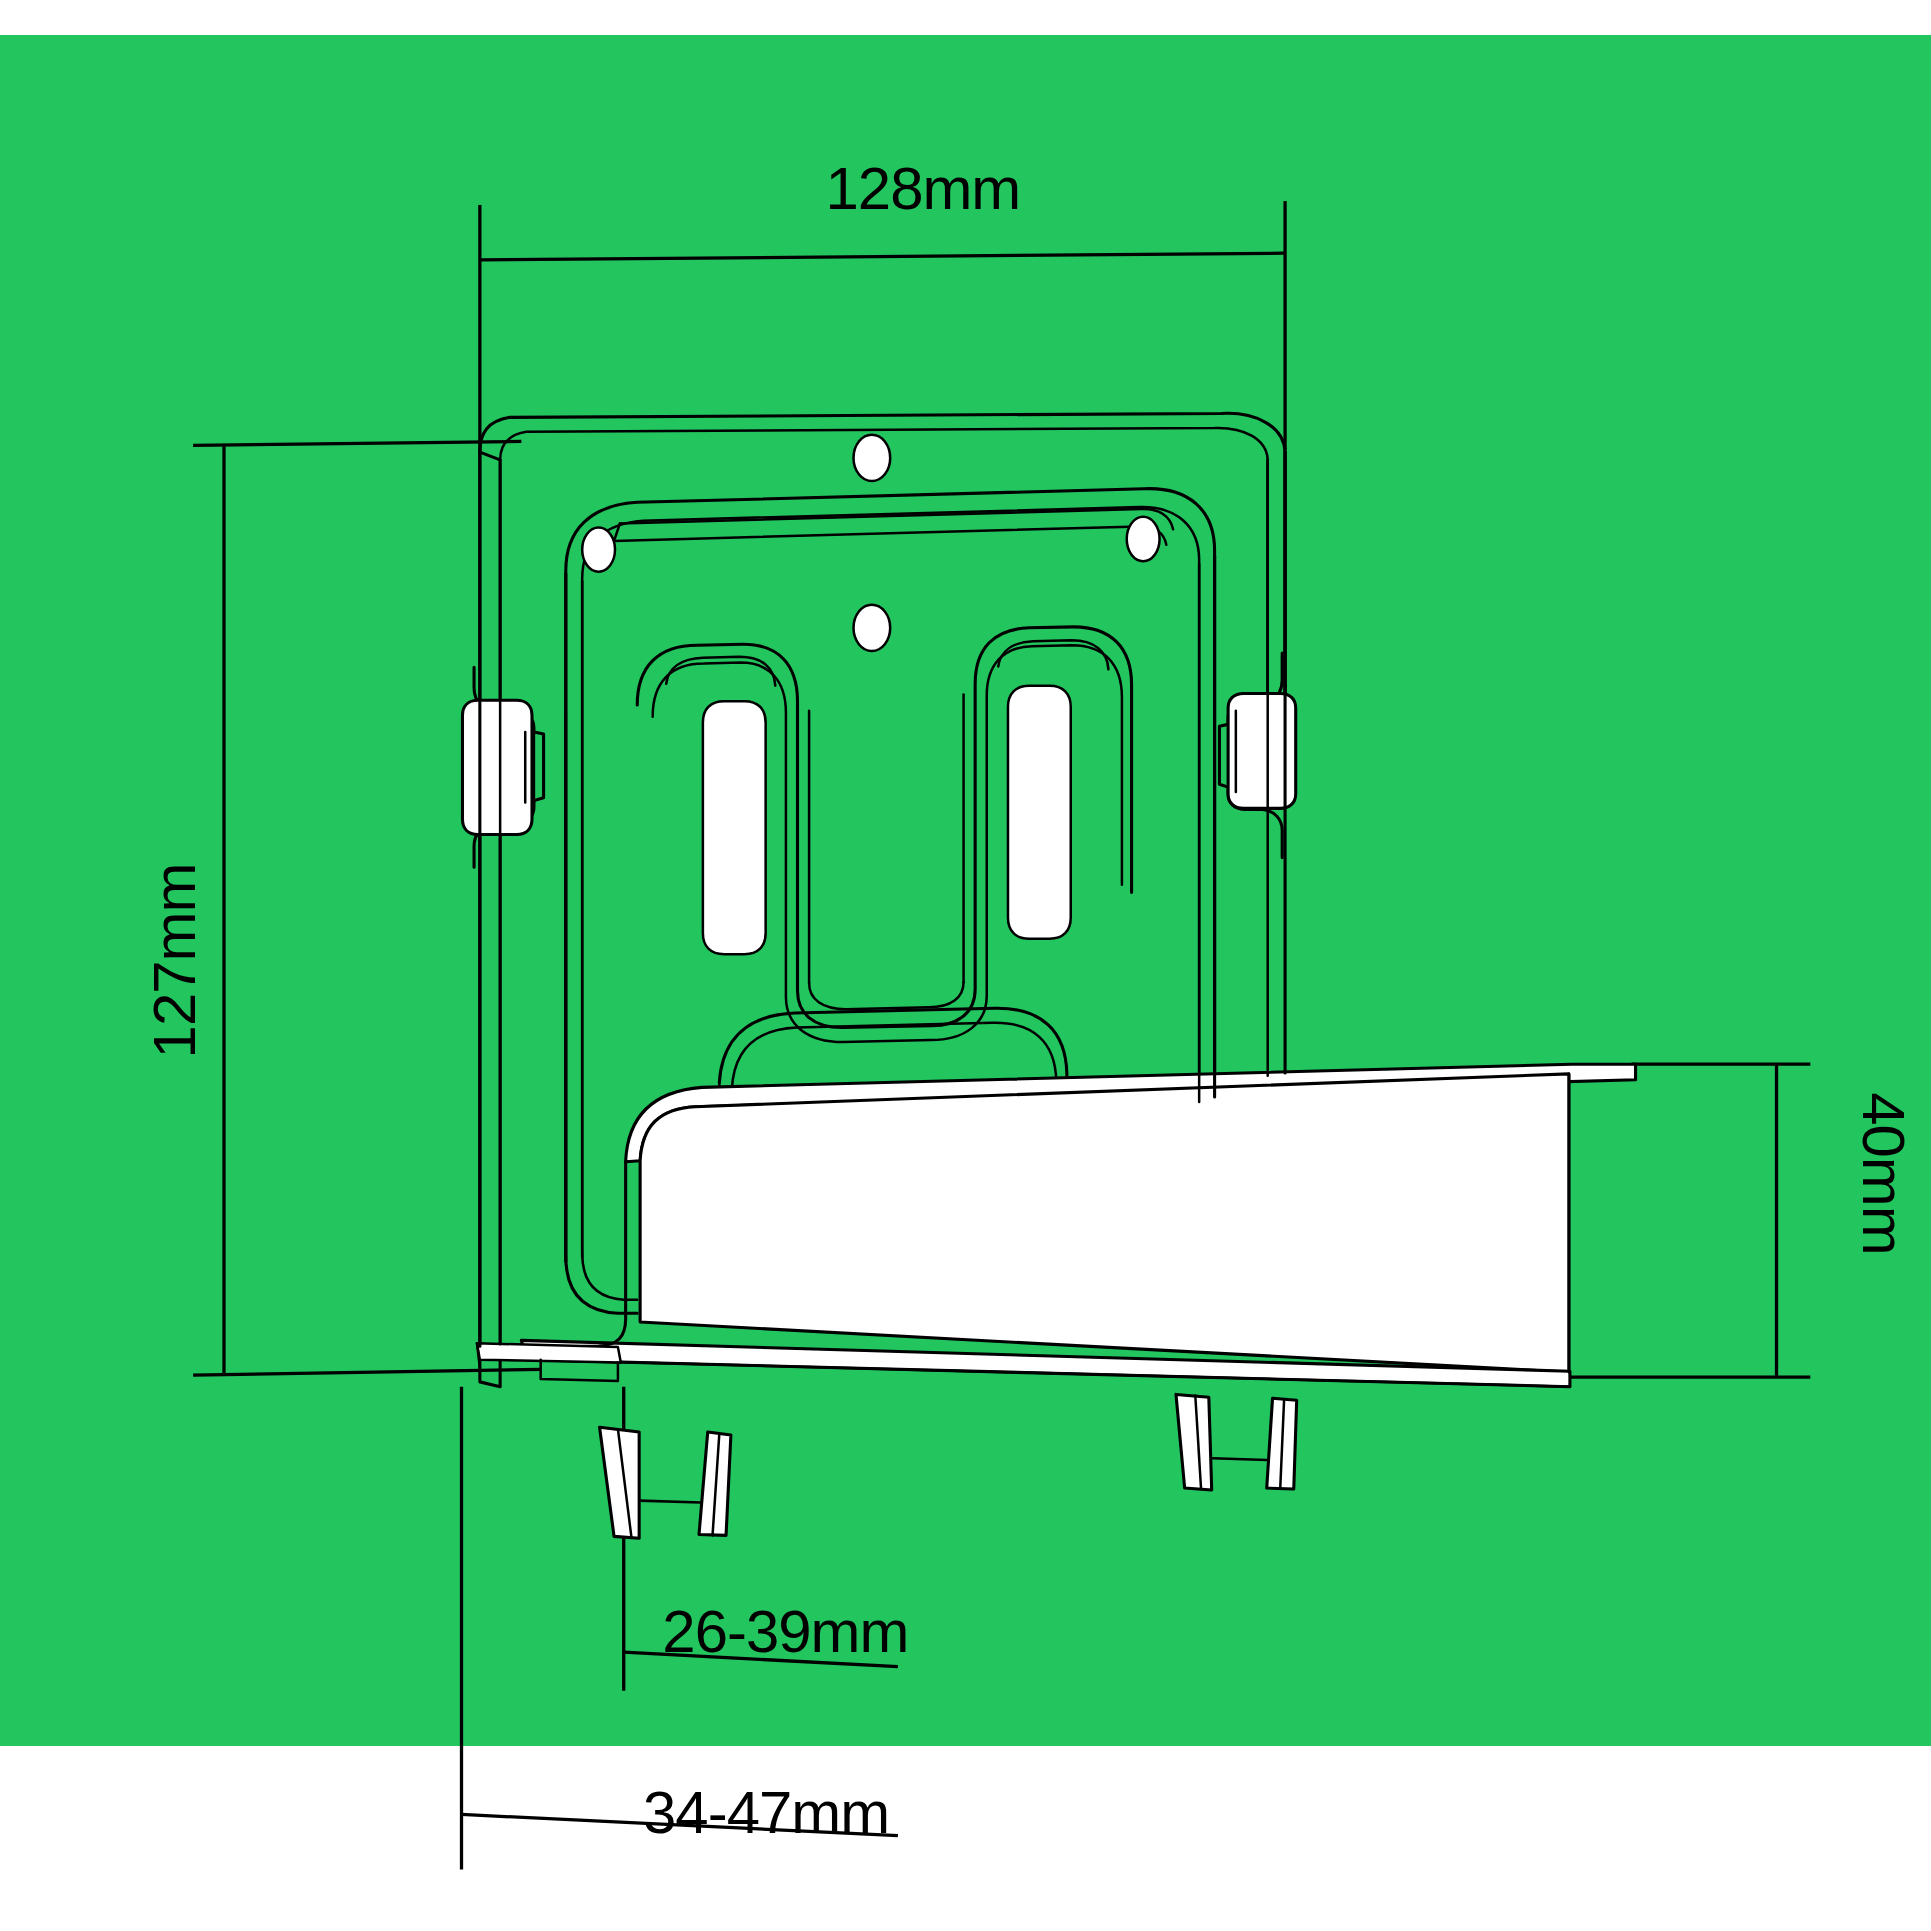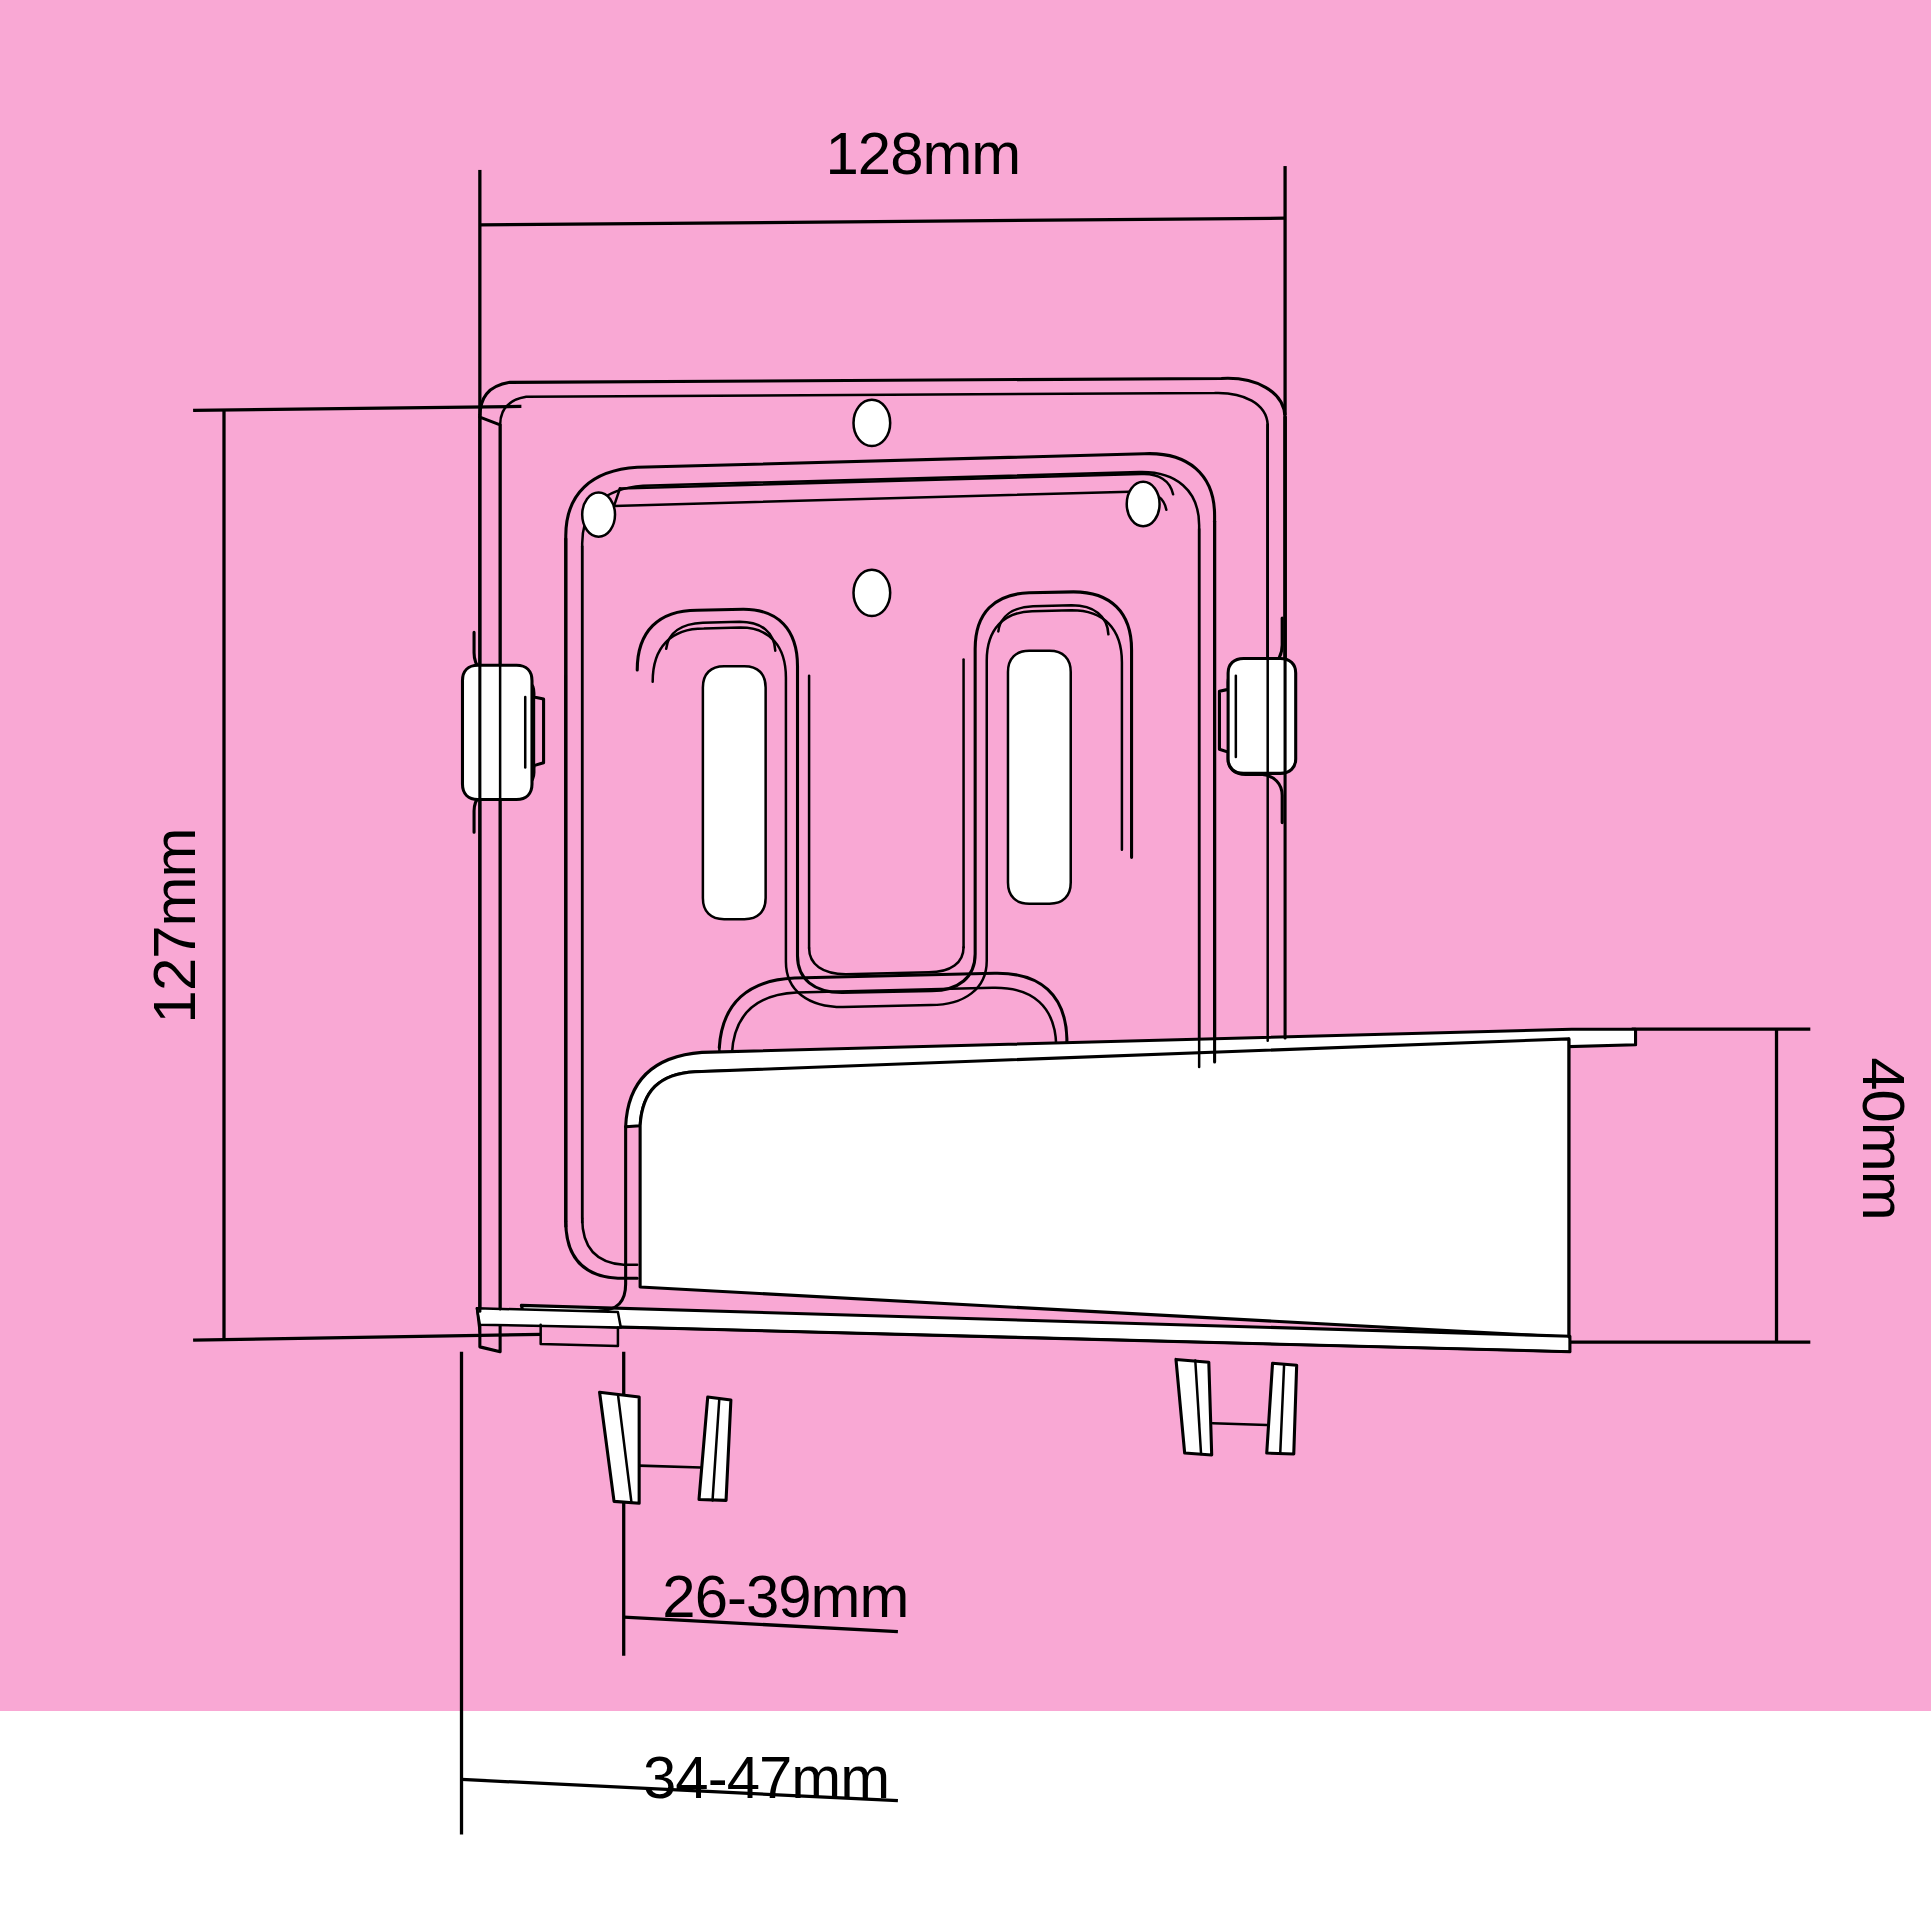--- a/index.html
+++ b/index.html
@@ -10,21 +10,22 @@
   body {
     width: 1931px;
     height: 1931px;
     font-family: "Liberation Sans", sans-serif;
     overflow: hidden;
   }
   #drawing-root {
     position: relative;
     width: 1931px;
     height: 1711px;
-    background: #f9a8d4;
+    background: #22c55e;
+    margin-top: 35px;
   }
   svg.cad {
     position: absolute;
     top: 0;
     left: 0;
     width: 1931px;
     height: 1931px;
     display: block;
   }
   .part-line {

